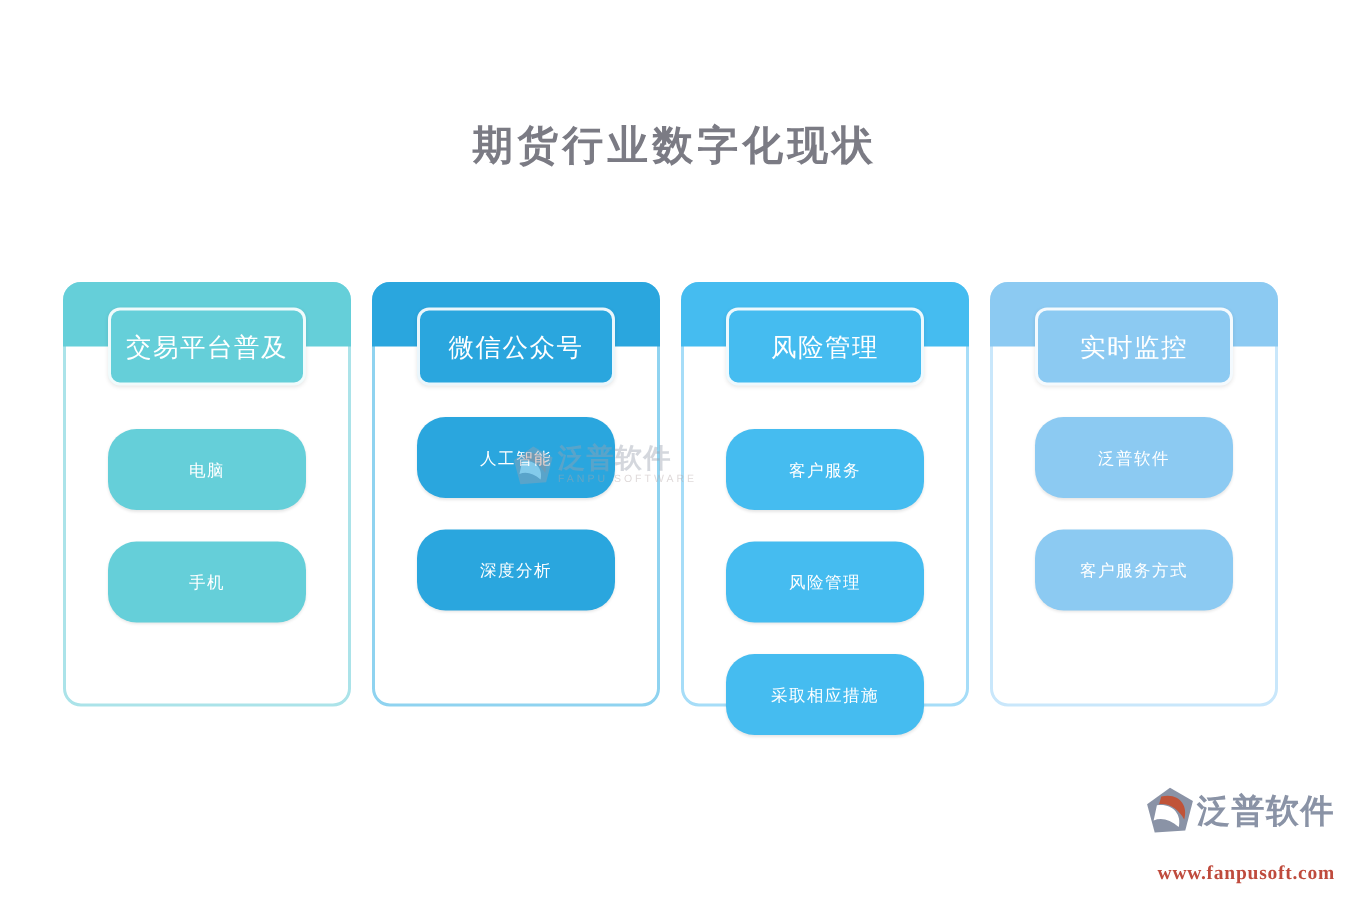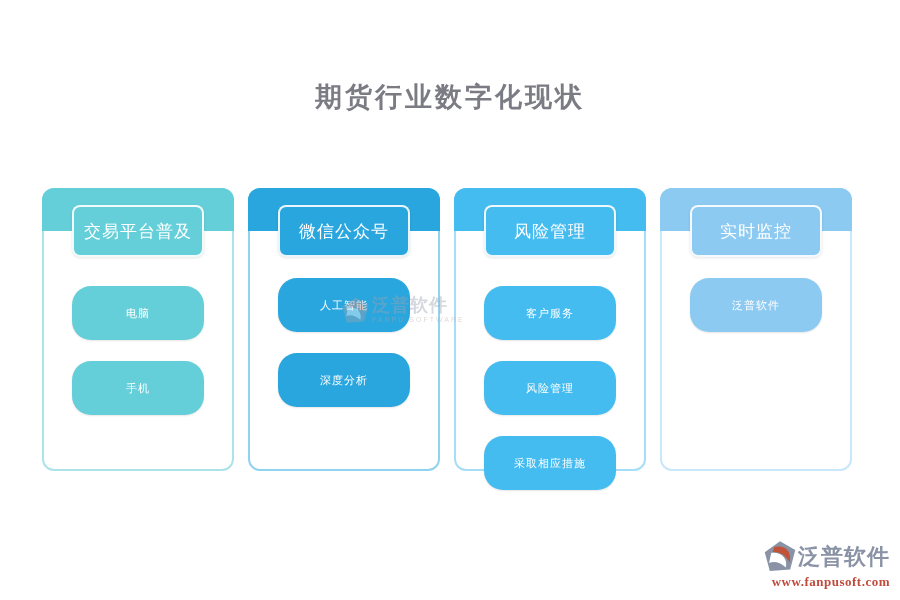--- a/index.html
+++ b/index.html
@@ -77,21 +77,21 @@
     position:absolute;right:10px;bottom:10px;
     display:flex;flex-direction:column;align-items:flex-end;
   }
   .footer-top{display:flex;align-items:center;gap:2px;}
   .footer-top svg{width:32px;height:35px;}
   .footer-brand{
     font-family:"Liberation Serif","DejaVu Serif",serif;
     font-size:22px;font-weight:700;letter-spacing:1px;line-height:1;
   }
   .footer-url{
-    font-size:13px;font-weight:700;letter-spacing:0.5px;margin-top:0;
+    font-size:13px;font-weight:700;letter-spacing:0.5px;margin-top:16px;
     font-family:"Liberation Serif","DejaVu Serif",serif;
     text-align:right;
   }
 </style>
 </head>
 <body>
 
 <div class="page-title">期货行业数字化现状</div>
 
 <div class="cards">
@@ -115,20 +115,21 @@
     <div class="header-btn">风险管理</div>
     <div class="pill first">客户服务</div>
     <div class="pill">风险管理</div>
     <div class="pill">采取相应措施</div>
   </div>
 
   <div class="card" style="--main: #8ccaf2; --light: #c9e7fb;">
     <div class="band"></div>
     <div class="header-btn">实时监控</div>
     <div class="pill">泛普软件</div>
+    <div class="pill">客户服务方式</div>
   </div>
 
 </div>
 
 <div class="watermark">
   <svg viewBox="0 0 44 44">
     <path d="M22 1 L43 13 L36 40 L8 42 L1 16 Z" fill="#9aa2b0"></path>
     <path d="M14 9 C 30 5, 39 17, 35 30 C 30 21, 22 15, 12 16 Z" fill="#c98f83"></path>
     <path d="M10 17 C 24 15, 33 25, 30 37 C 22 30, 14 28, 7 31 Z" fill="#ffffff"></path>
   </svg>

